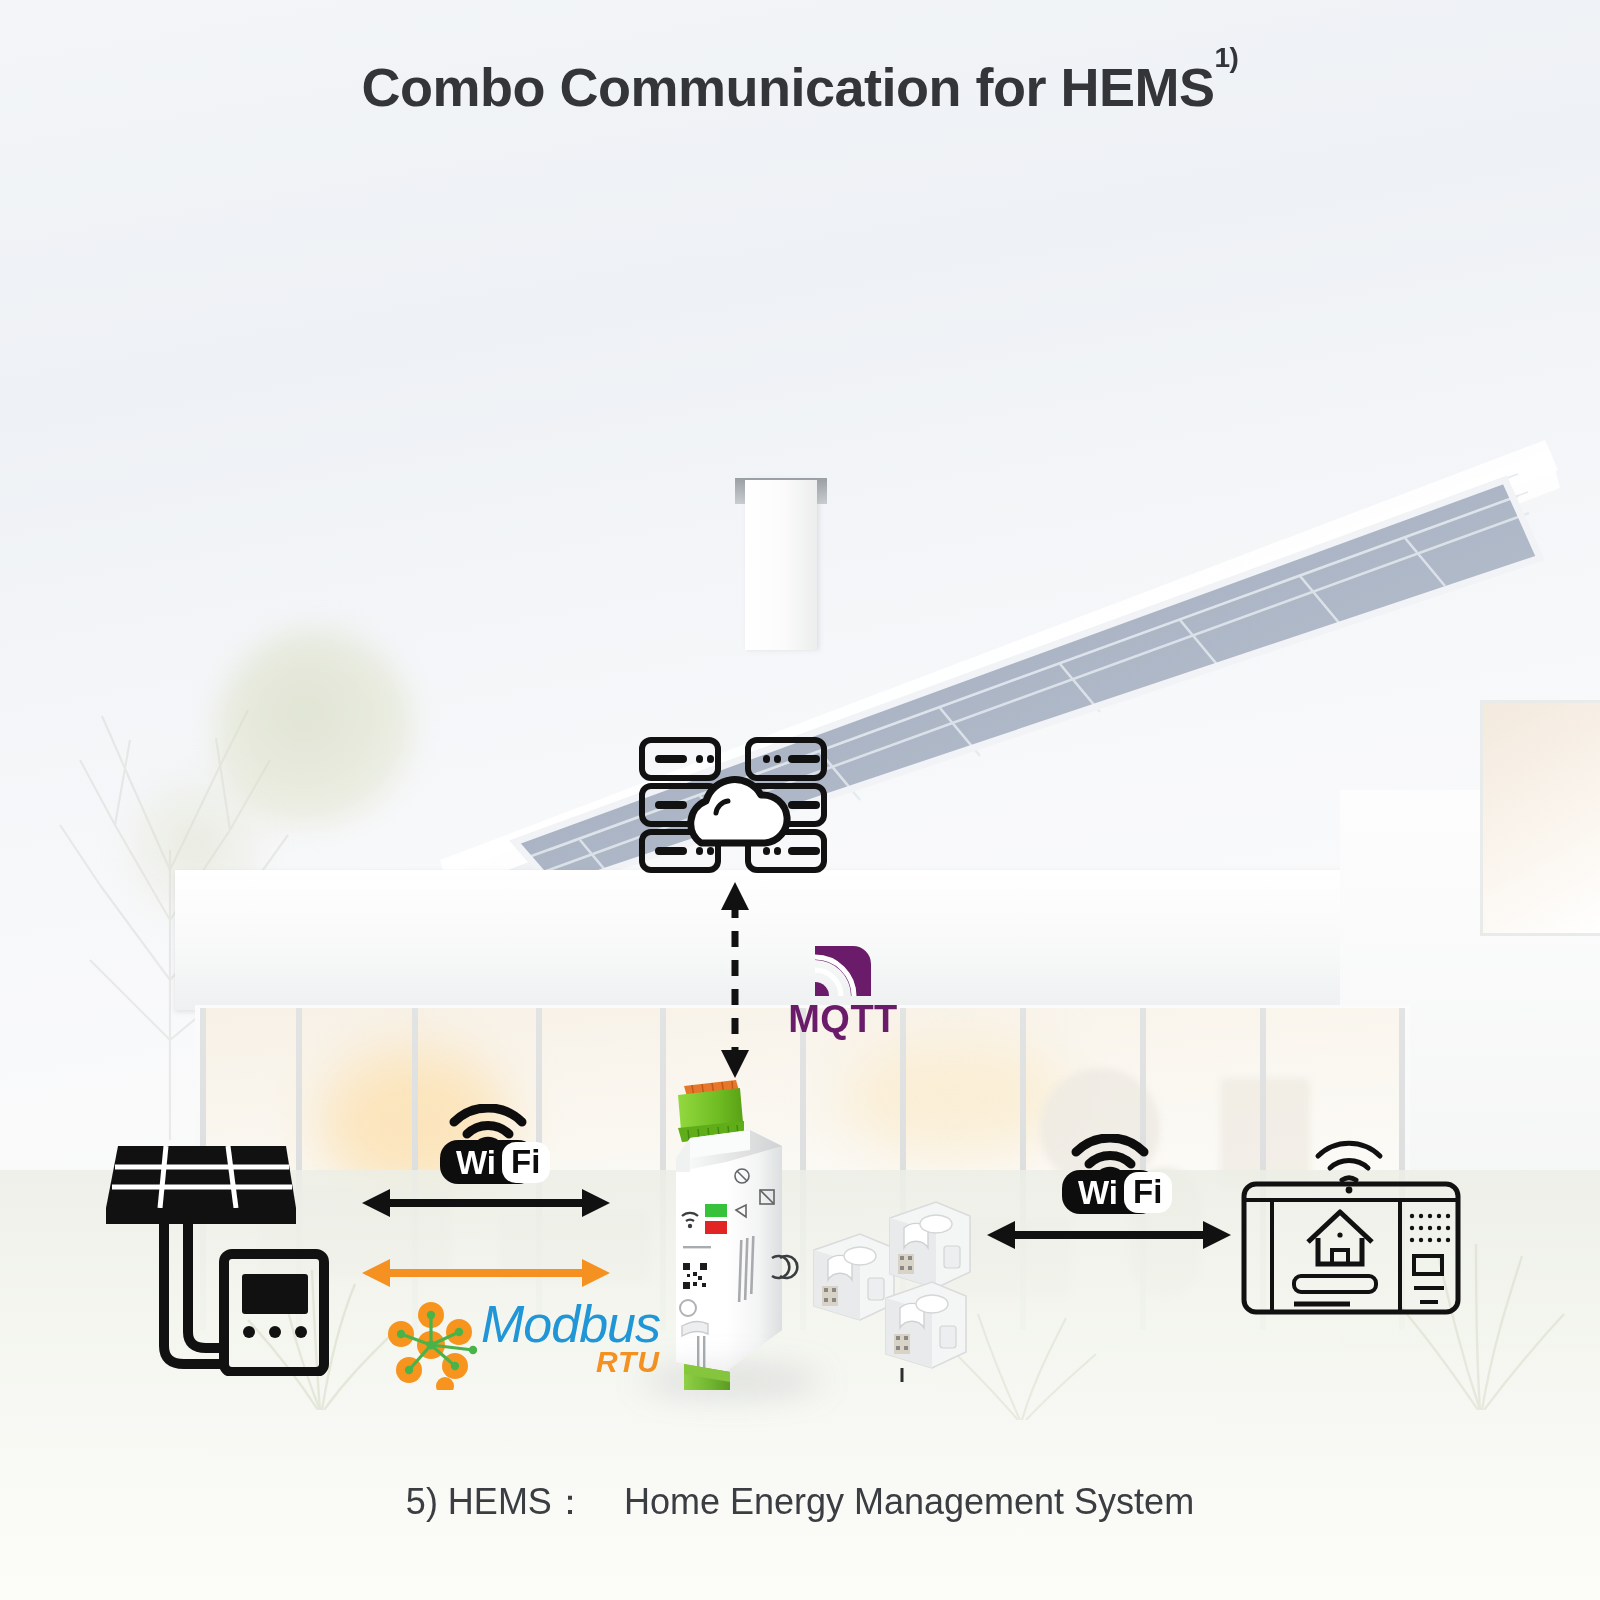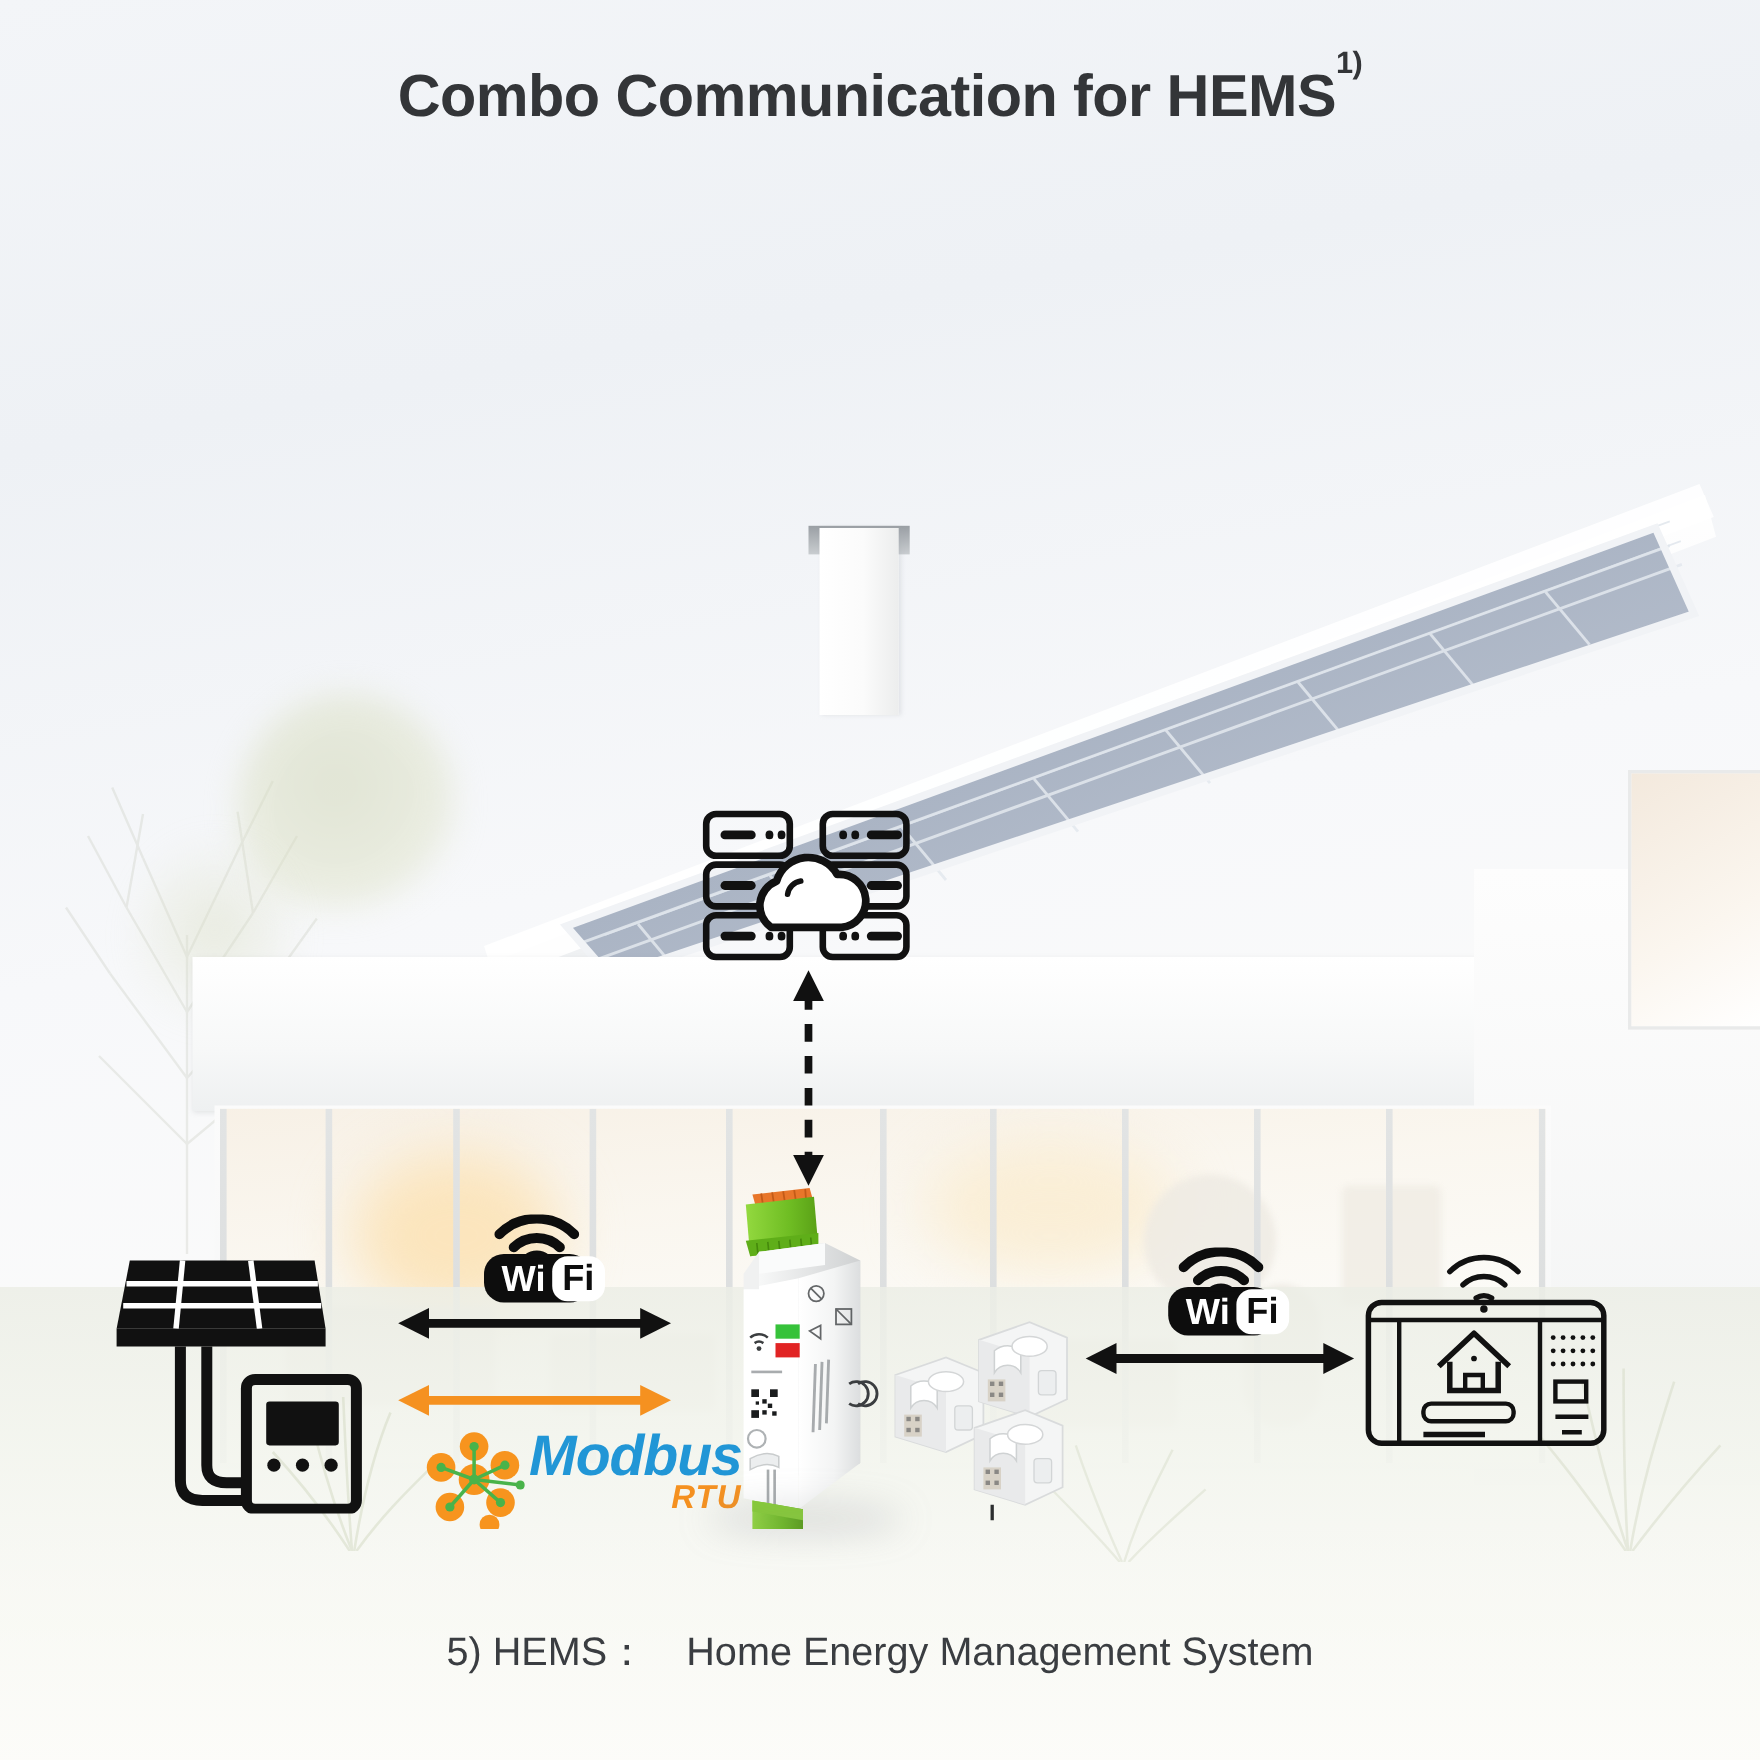--- a/index.html
+++ b/index.html
@@ -110,21 +110,21 @@
   .mqtt{position:absolute;text-align:center;}
   .mqtt-label{
     font-size:38px;font-weight:bold;color:#6a1b6a;letter-spacing:.5px;
     margin-top:-2px;font-family:"Liberation Sans",sans-serif;
   }
 
   
   .modbus{position:absolute;display:flex;align-items:flex-start;}
   .modbus-text{margin-left:4px;}
   .modbus-word{
-    font-size:52px;font-weight:bold;font-style:italic;color:#2196d6;line-height:.95;
+    font-size:52px;font-weight:normal;font-style:italic;color:#2196d6;line-height:.95;
     font-family:"Liberation Sans",sans-serif;letter-spacing:-1px;
   }
   .modbus-rtu{
     font-size:30px;font-weight:bold;font-style:italic;color:#f59120;
     text-align:right;margin-top:-4px;letter-spacing:1px;
   }
 
   
   .device{position:absolute;}
   .dev-shadow{position:absolute;border-radius:50%;filter:blur(16px);background:rgba(120,125,130,.22);}
@@ -282,20 +282,34 @@
     <path d="M63 108 a24 24 0 0 1 5 -42 a30 30 0 0 1 55 -6 a22 22 0 0 1 4 48 z" fill="#ffffff" stroke="#111111" stroke-width="7" stroke-linejoin="round"></path>
     <path d="M78 78 a14 14 0 0 1 12 -12" fill="none" stroke="#111111" stroke-width="5" stroke-linecap="round"></path>
   </svg>
 
   <svg class="ov" style="left:705px;top:880px;width:60px;height:200px;" viewBox="0 0 60 200">
     <line x1="30" y1="22" x2="30" y2="178" stroke="#111111" stroke-width="7" stroke-dasharray="16 13" stroke-linecap="butt"></line>
     <polygon points="30,2 44,30 16,30" fill="#111111"></polygon>
     <polygon points="30,198 44,170 16,170" fill="#111111"></polygon>
   </svg>
 
+  <div class="mqtt ov" style="left:778px;top:938px;width:130px;">
+    <svg style="width:64px;height:62px;display:block;margin:0 auto;" viewBox="0 0 64 62">
+      <path d="M4 8 h38 a18 18 0 0 1 18 18 v32 h-20 a36 36 0 0 0 -36 -36 z" fill="#6a1b6a"></path>
+      <g fill="#ffffff">
+        <path d="M4 16 a42 42 0 0 1 42 42 h-9 a33 33 0 0 0 -33 -33 z" opacity="0"></path>
+      </g>
+      <g fill="none" stroke="#ffffff" stroke-width="5">
+        <path d="M4 19 a39 39 0 0 1 39 39"></path>
+        <path d="M4 32 a26 26 0 0 1 26 26"></path>
+      </g>
+      <path d="M4 44 a14 14 0 0 1 14 14 h-14 z" fill="#6a1b6a"></path>
+    </svg>
+    <div class="mqtt-label">MQTT</div>
+  </div>
 
   <svg class="ov" style="left:96px;top:1136px;width:240px;height:240px;" viewBox="0 0 240 240">
 
     <path d="M10 72 L22 10 L190 10 L200 72 Z" fill="#111111"></path>
     <g stroke="#ffffff" stroke-width="5">
       <line x1="16" y1="51" x2="196" y2="51"></line>
       <line x1="19" y1="31" x2="193" y2="31"></line>
       <line x1="70" y1="10" x2="64" y2="72"></line>
       <line x1="132" y1="10" x2="140" y2="72"></line>
     </g>

